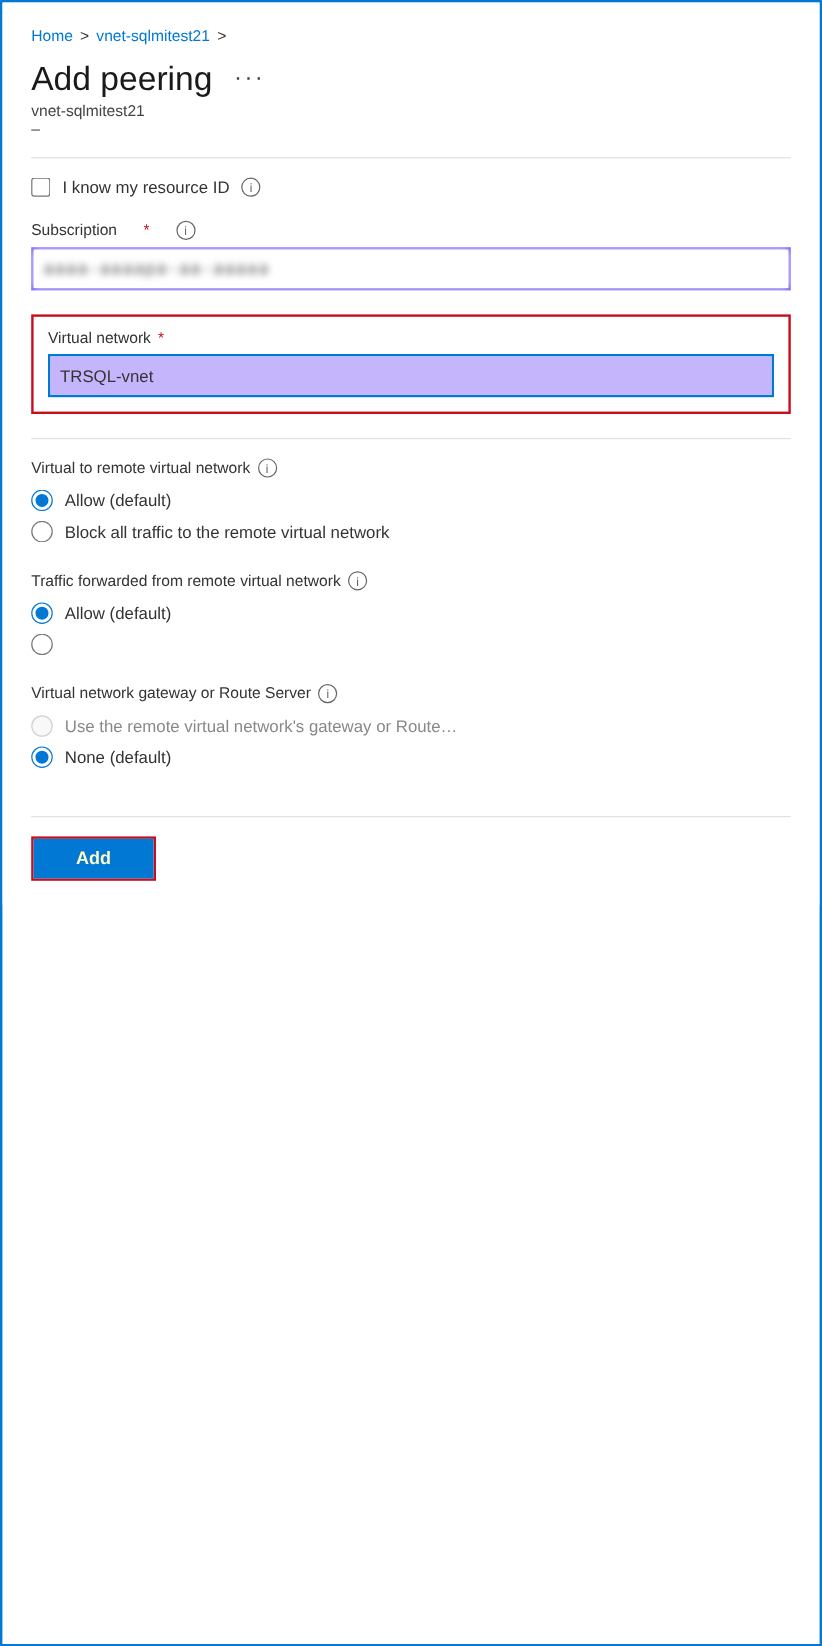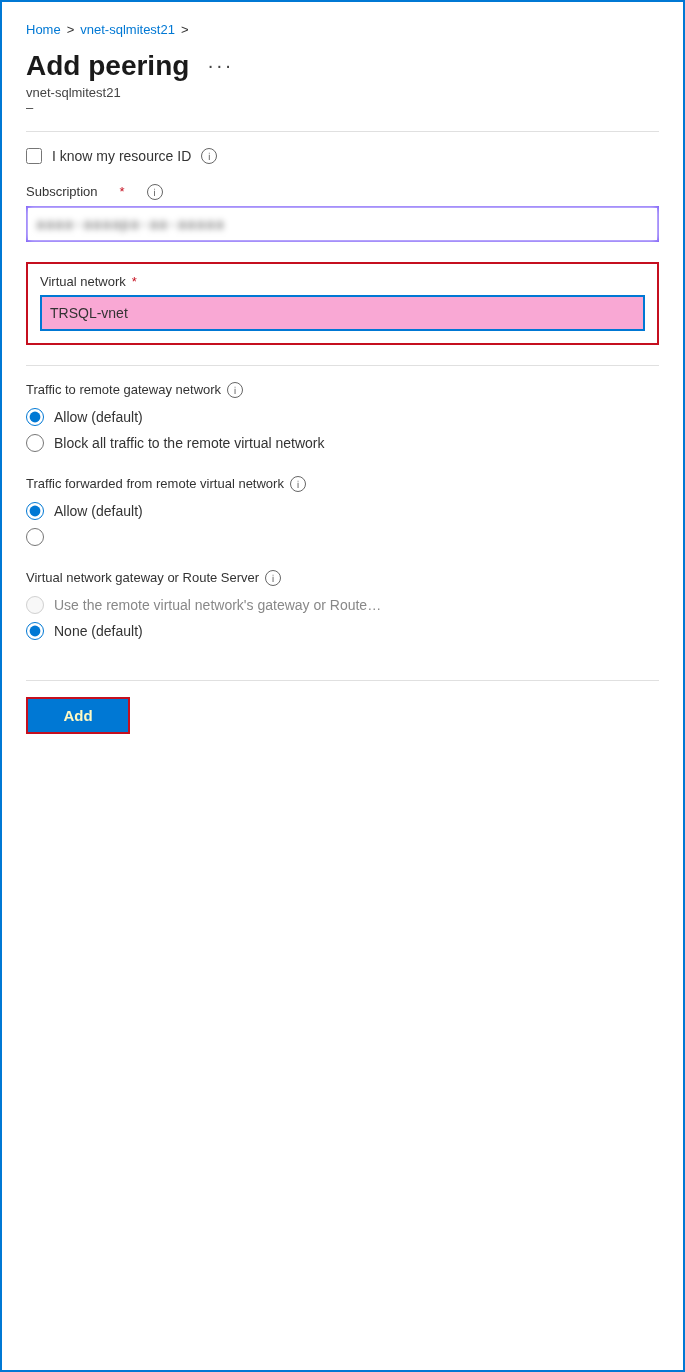--- a/index.html
+++ b/index.html
@@ -53,21 +53,21 @@
     }
 
     .page-title-row {
       display: flex;
       align-items: center;
       gap: 12px;
     }
 
     .page-title {
       font-size: 28px;
-      font-weight: 700;
+      font-weight: 400;
       color: #1a1a1a;
       line-height: 1.2;
     }
 
     .more-options-btn {
       font-size: 20px;
       color: #444;
       cursor: pointer;
       background: none;
       border: none;
@@ -184,21 +184,21 @@
       width: 100%;
     }
 
     .vnet-input {
       width: 100%;
       height: 32px;
       border: none;
       padding: 0 8px;
       font-size: 14px;
       color: #333;
-      background: #f9a8d4;
+      background: #c4b5fd;
       outline: none;
     }
 
     
     .radio-section {
       margin-bottom: 24px;
     }
 
     .radio-section-label {
       font-size: 13px;
@@ -310,21 +310,21 @@
     </div>
     <div class="vnet-input-wrapper">
       <input type="text" class="vnet-input" value="TRSQL-vnet" style="">
     </div>
   </div>
 
   <hr class="divider">
 
   <div class="radio-section">
     <div class="radio-section-label">
-      <span>Traffic to remote gateway network</span>
+      <span>Virtual to remote virtual network</span>
       <span class="info-icon">ℹ</span>
     </div>
     <div class="radio-option">
       <input type="radio" name="traffic-to-remote" class="radio-input" checked="" style="">
       <span class="radio-label">Allow (default)</span>
     </div>
     <div class="radio-option">
       <input type="radio" name="traffic-to-remote" class="radio-input" style="">
       <span class="radio-label">Block all traffic to the remote virtual network</span>
     </div>

